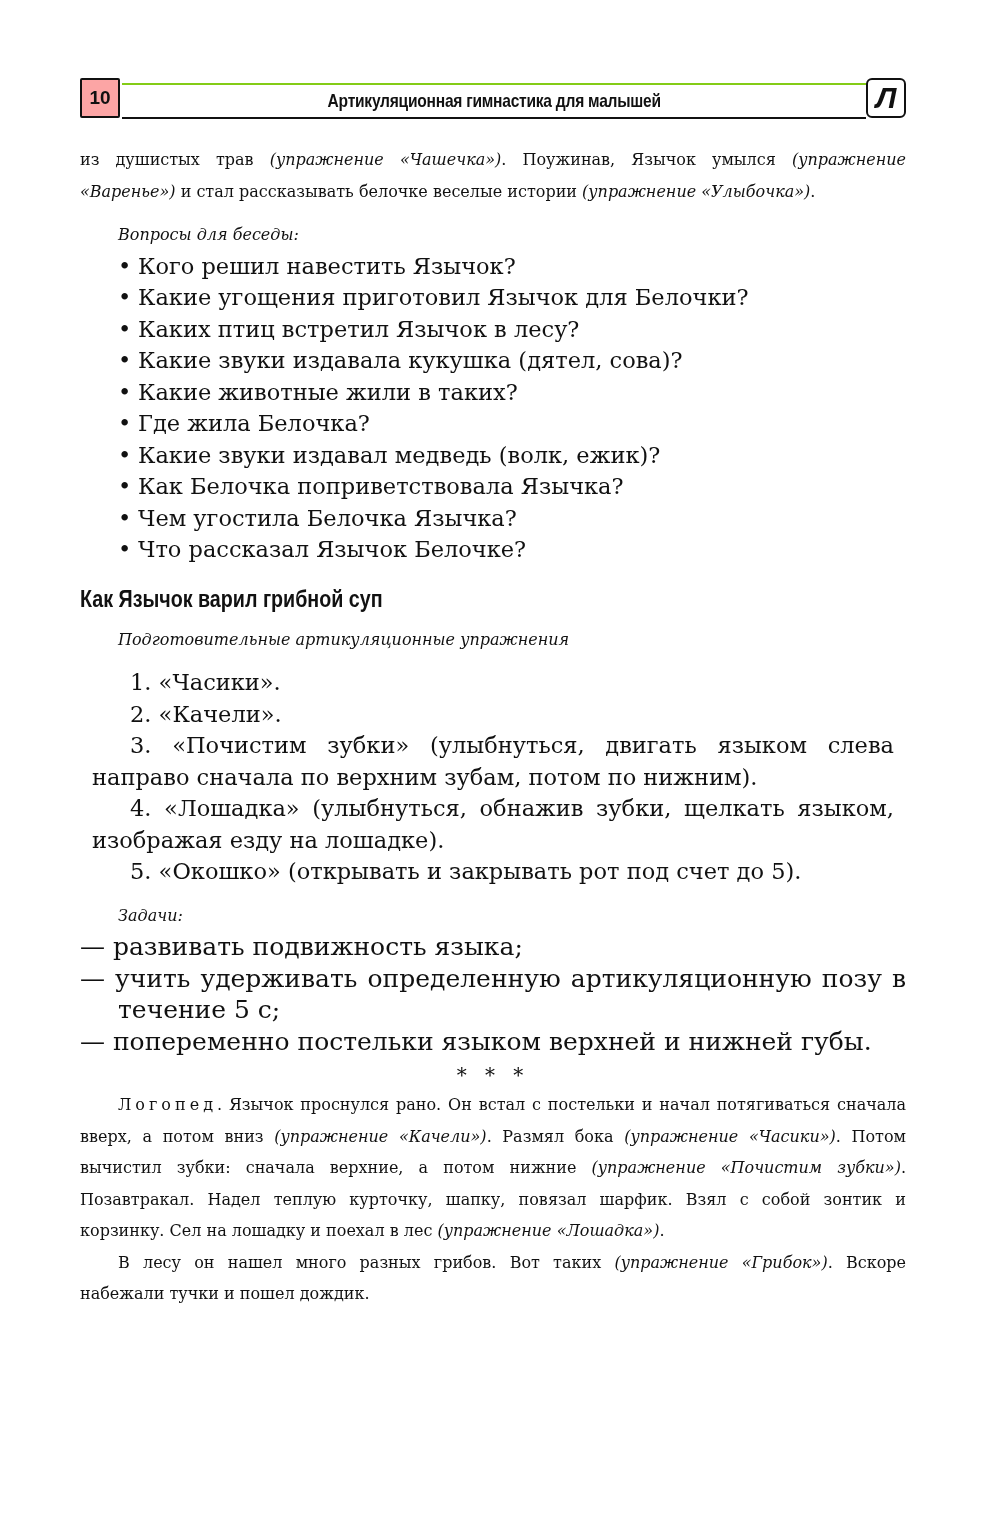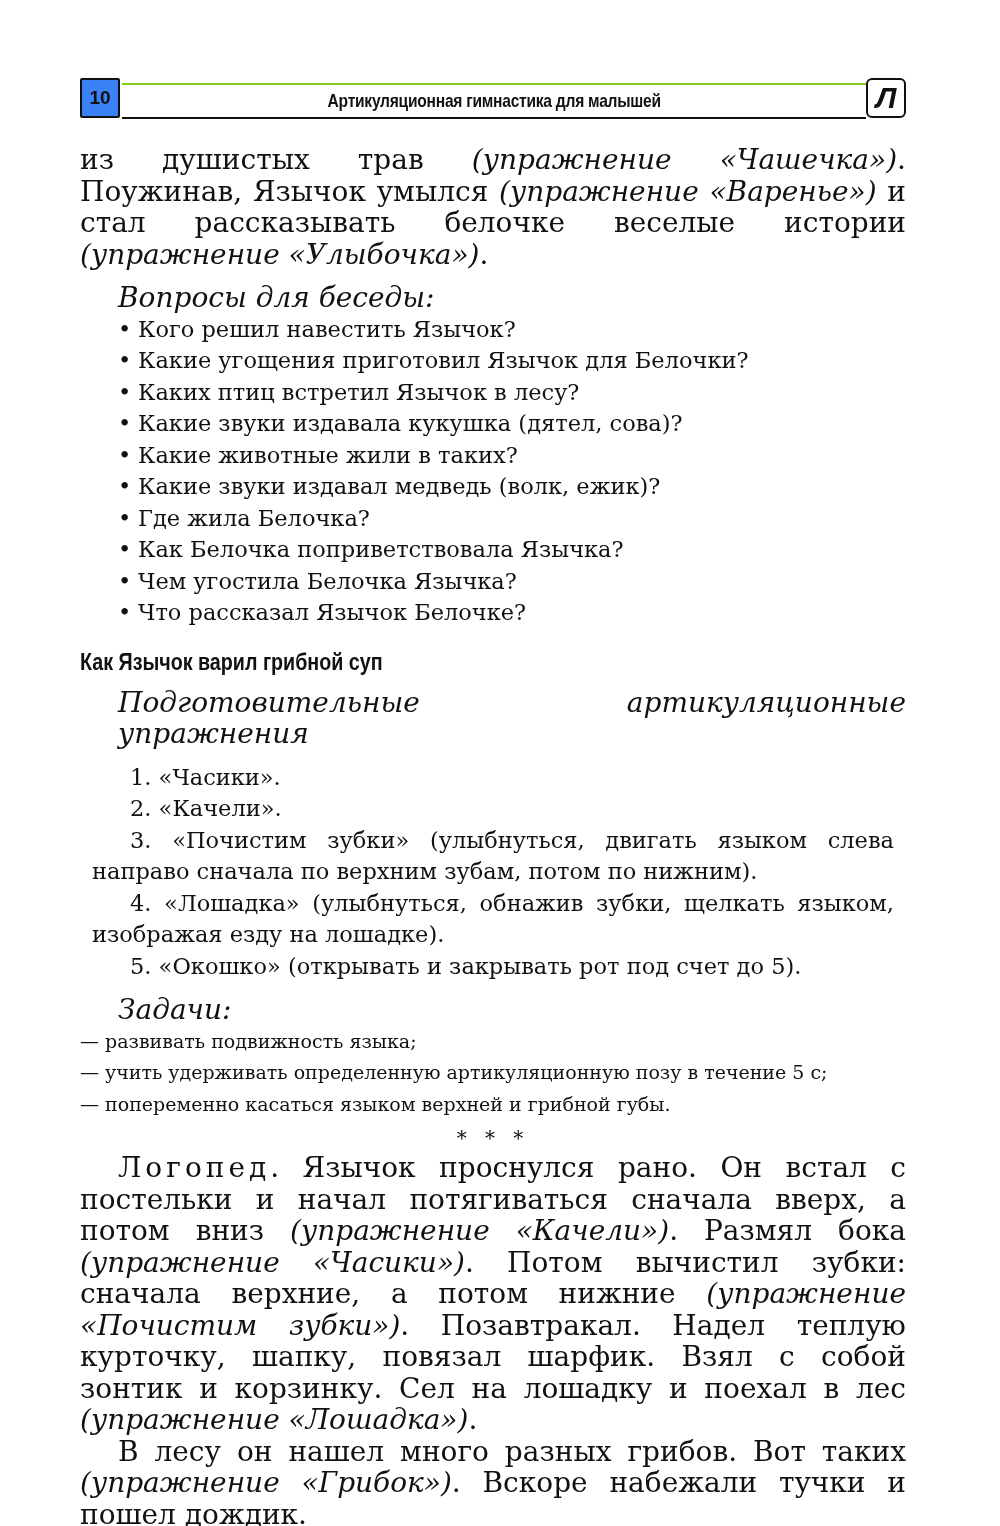--- a/index.html
+++ b/index.html
@@ -55,21 +55,21 @@
       height: 40px;
       border: 2px solid #111;
       border-radius: 2px;
       box-sizing: border-box;
       display: flex;
       align-items: center;
       justify-content: center;
       font-family: "Liberation Sans", "DejaVu Sans", sans-serif;
       font-weight: bold;
       font-size: 19px;
-      background: #3b82f6;
+      background: #fca5a5;
     }
     .header .letter {
       position: absolute;
       right: 0;
       top: 0;
       width: 40px;
       height: 40px;
       border: 2px solid #111;
       border-radius: 6px;
       box-sizing: border-box;
@@ -77,21 +77,21 @@
       align-items: center;
       justify-content: center;
       font-family: "Liberation Sans", "DejaVu Sans", sans-serif;
       font-weight: bold;
       font-style: italic;
       font-size: 30px;
       background: #fff;
     }
     p, .line {
       margin: 0;
-      font-size: 28px;
+      font-size: 16px;
       line-height: 31.5px;
       text-align: justify;
     }
     .indent { text-indent: 38px; }
     .pad { padding-left: 38px; }
     i, .it { font-style: italic; }
     .gap-s { height: 12px; }
     ul.questions {
       list-style: none;
       margin: 0;
@@ -125,21 +125,21 @@
       line-height: 31.5px;
       text-indent: 38px;
       text-align: justify;
     }
     ul.tasks {
       list-style: none;
       margin: 0;
       padding: 0;
     }
     ul.tasks li {
-      font-size: 19px;
+      font-size: 25px;
       line-height: 31.5px;
       padding-left: 38px;
       text-indent: -38px;
       text-align: justify;
     }
     .stars {
       text-align: center;
       font-size: 20px;
       line-height: 28px;
       letter-spacing: 6px;
@@ -164,43 +164,43 @@
 
   <div class="gap-s"></div>
 
   <p class="pad it">Вопросы для беседы:</p>
   <ul class="questions" id="questions-list">
       <li><span class="bullet">•</span><span>Кого решил навестить Язычок?</span></li>
       <li><span class="bullet">•</span><span>Какие угощения приготовил Язычок для Белочки?</span></li>
       <li><span class="bullet">•</span><span>Каких птиц встретил Язычок в лесу?</span></li>
       <li><span class="bullet">•</span><span>Какие звуки издавала кукушка (дятел, сова)?</span></li>
       <li><span class="bullet">•</span><span>Какие животные жили в таких?</span></li>
+      <li><span class="bullet">•</span><span>Где жила Белочка?</span></li>
       <li><span class="bullet">•</span><span>Какие звуки издавал медведь (волк, ежик)?</span></li>
-      <li><span class="bullet">•</span><span>Где жила Белочка?</span></li>
       <li><span class="bullet">•</span><span>Как Белочка поприветствовала Язычка?</span></li>
       <li><span class="bullet">•</span><span>Чем угостила Белочка Язычка?</span></li>
       <li><span class="bullet">•</span><span>Что рассказал Язычок Белочке?</span></li>
     </ul>
 
   <div class="section-title">Как Язычок варил грибной суп</div>
 
   <p class="pad it">Подготовительные артикуляционные упражнения</p>
   <ol class="exercises" id="exercises-list">
       <li>1. «Часики».</li>
       <li>2. «Качели».</li>
       <li>3. «Почистим зубки» (улыбнуться, двигать языком слева направо сначала по верхним зубам, потом по нижним).</li>
       <li>4. «Лошадка»  (улыбнуться, обнажив зубки, щелкать языком, изображая езду на лошадке).</li>
       <li>5. «Окошко» (открывать и закрывать рот под счет до 5).</li>
     </ol>
 
   <p class="pad it">Задачи:</p>
   <ul class="tasks" id="tasks-list">
       <li>— развивать подвижность языка;</li>
       <li>— учить удерживать определенную артикуляционную позу в течение 5 с;</li>
-      <li>— попеременно касаться языком верхней и грибной губы.</li>
+      <li>— попеременно постельки языком верхней и нижней губы.</li>
     </ul>
 
   <div class="stars">* * *</div>
 
   <p class="indent" id="story-p1"><span class="spaced">Логопед</span><span>. Язычок проснулся рано. Он встал с постельки и начал потягиваться сначала вверх, а потом вниз </span><span class="it">(упражнение «Качели»)</span><span>. Размял бока </span><span class="it">(упражнение «Часики»)</span><span>. Потом вычистил зубки: сначала верхние, а потом нижние </span><span class="it">(упражнение «Почистим зубки»)</span><span>. Позавтракал. Надел теплую курточку, шапку, повязал шарфик. Взял с собой зонтик и корзинку. Сел на лошадку и поехал в лес </span><span class="it">(упражнение «Лошадка»)</span><span>.</span></p>
   <p class="indent" id="story-p2"><span>В лесу он нашел много разных грибов. Вот таких </span><span class="it">(упражнение «Грибок»)</span><span>. Вскоре набежали тучки и пошел дождик.</span></p>
 
 </div>
 
 </body></html>

